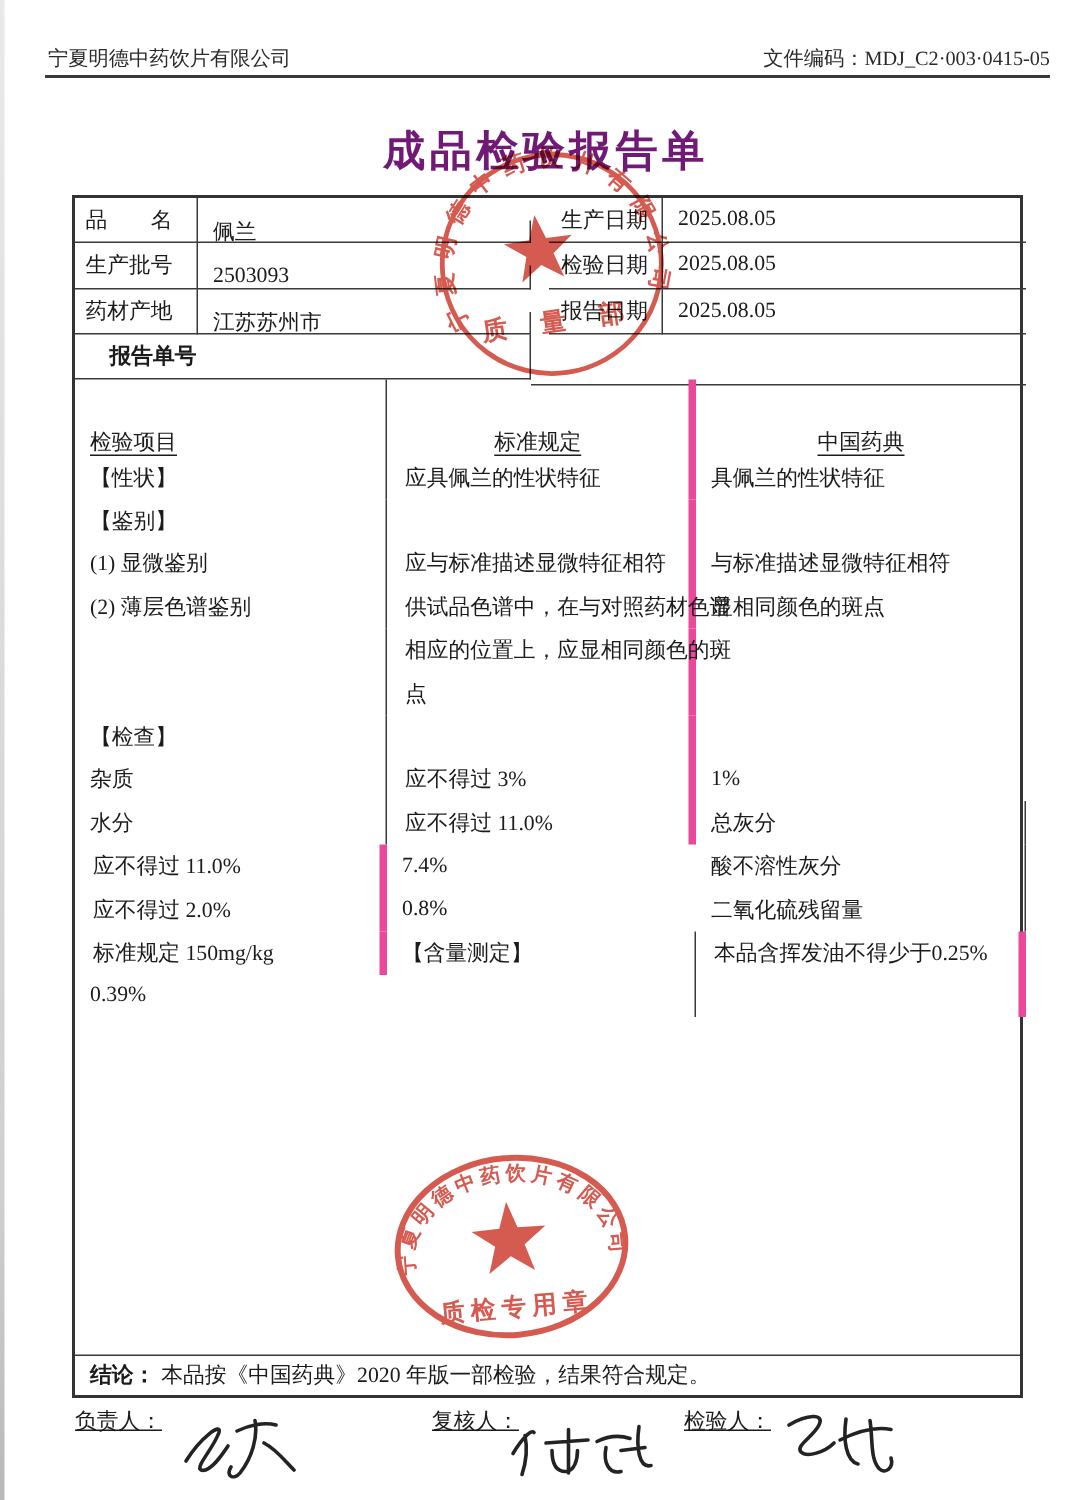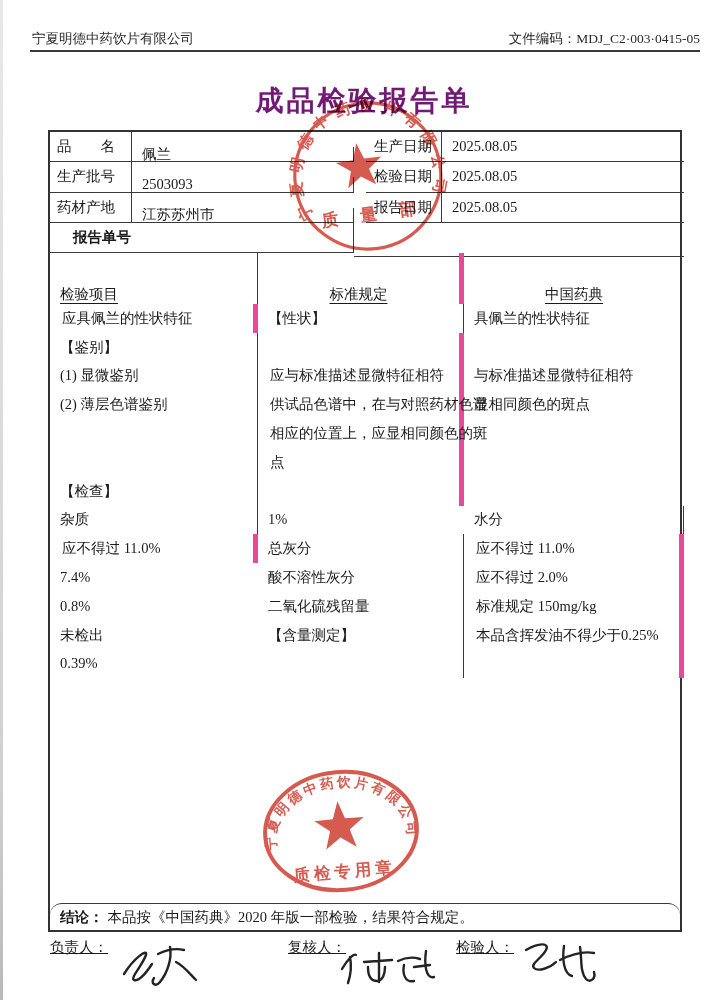--- a/index.html
+++ b/index.html
@@ -34,21 +34,21 @@
     grid-template-rows:51px repeat(13,28.8px) auto;height:650px;box-sizing:border-box;}
   .items-grid .cell{box-sizing:border-box;display:flex;align-items:center;
     white-space:nowrap;overflow:visible;}
   .items-grid .c1{border-right:1px solid #3a3a3a;padding-left:10px;}
   .items-grid .c2{border-right:5px solid #ec4899;padding-left:12px;}
   .items-grid .c3{padding-left:10px;}
   .items-grid .head{align-items:flex-end;padding-top:7px;font-family:Liberation Mono, monospace;}
   .items-grid .head span{text-decoration:underline;text-underline-offset:4px;}
   .items-grid .head.c2,.items-grid .head.c3{justify-content:center;padding-left:0;}
   .conclusion-row{border-top:1px solid #3a3a3a;height:27px;line-height:27px;
-    padding-left:10px;box-sizing:border-box;white-space:nowrap;border-radius:12px;}
+    padding-left:10px;box-sizing:border-box;white-space:nowrap;}
   .conclusion-row b{margin-right:4px;}
   
   .signoff{position:absolute;left:48px;top:938px;width:634px;height:56px;font-size:14.5px;}
   .signoff .lbl{position:absolute;top:0;text-decoration:underline;}
   .lbl-resp{left:2px;} .lbl-rev{left:240px;} .lbl-insp{left:408px;text-align:right;}
   .sig{position:absolute;}
   .sig path{stroke:#232323;stroke-width:2.4;fill:none;stroke-linecap:round;stroke-linejoin:round;}
   
   .stamp{position:absolute;mix-blend-mode:multiply;opacity:0.88;}
   .stamp-top{left:283px;top:94px;transform:rotate(-8deg);}
@@ -97,22 +97,22 @@
     <div class="cell c1 head">
         <span>检验项目</span>
       </div>
     <div class="cell c2 head">
         <span>标准规定</span>
       </div>
     <div class="cell c3 head">
         <span>中国药典</span>
       </div>
 
+      <div class="cell c1">【性状】</div>
       <div class="cell c2">应具佩兰的性状特征</div>
-      <div class="cell c1">【性状】</div>
       <div class="cell c3">具佩兰的性状特征</div>
 
       <div class="cell c1">【鉴别】</div>
       <div class="cell c2"></div>
       <div class="cell c3"></div>
 
       <div class="cell c1">(1) 显微鉴别</div>
       <div class="cell c2">应与标准描述显微特征相符</div>
       <div class="cell c3">与标准描述显微特征相符</div>
 
@@ -126,36 +126,36 @@
 
       <div class="cell c1"></div>
       <div class="cell c2">点</div>
       <div class="cell c3"></div>
 
       <div class="cell c1">【检查】</div>
       <div class="cell c2"></div>
       <div class="cell c3"></div>
 
       <div class="cell c1">杂质</div>
+      <div class="cell c2">应不得过 3%</div>
       <div class="cell c3">1%</div>
 
       <div class="cell c1">水分</div>
       <div class="cell c2">应不得过 11.0%</div>
 
       <div class="cell c1">总灰分</div>
       <div class="cell c2">应不得过 11.0%</div>
       <div class="cell c3">7.4%</div>
 
       <div class="cell c1">酸不溶性灰分</div>
       <div class="cell c2">应不得过 2.0%</div>
       <div class="cell c3">0.8%</div>
 
       <div class="cell c1">二氧化硫残留量</div>
       <div class="cell c2">标准规定 150mg/kg</div>
-      <div class="cell c3">未检出</div>
 
       <div class="cell c1">【含量测定】</div>
       <div class="cell c2">本品含挥发油不得少于0.25%</div>
       <div class="cell c3">0.39%</div>
 
     <div class="cell c1"></div>
     <div class="cell c2"></div>
     <div class="cell c3"></div>
   </div>
 

